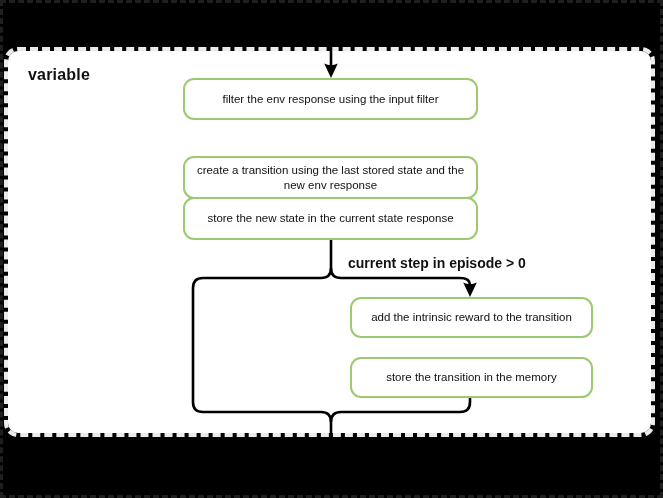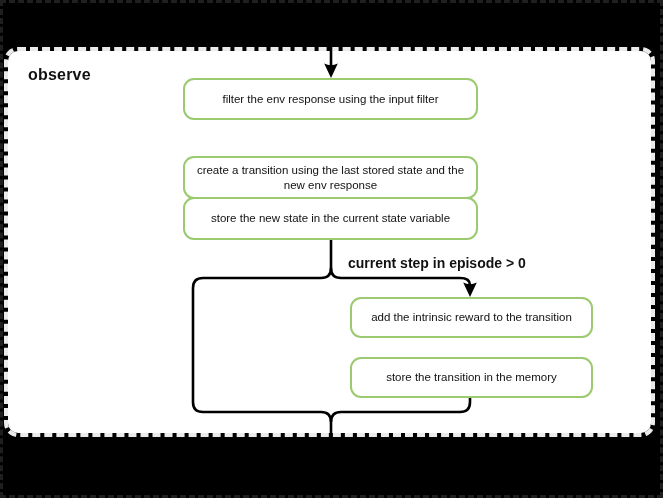--- a/index.html
+++ b/index.html
@@ -102,27 +102,27 @@
              Q193,412 203,412 L321,412 Q331,412 331,422 L331,460" stroke="#000" stroke-width="2.6" fill="none"></path>
 
     <g>
       <path d="M331,268 Q331,278 341,278 L460,278 Q470,278 470,285" stroke="#000" stroke-width="2.6" fill="none"></path>
       <path d="M470,297 L463.2,282.5 Q470,285.8 476.8,282.5 Z" fill="#000"></path>
     </g>
 
     <path d="M470,398 L470,402 Q470,412 460,412 L341,412 Q331,412 331,422" stroke="#000" stroke-width="2.6" fill="none"></path>
   </svg>
 
-  <div class="group-title">observe</div>
+  <div class="group-title">variable</div>
 
   <div class="node node-1">filter the env response using the input filter</div>
 
   <div class="node node-2">create a transition using the last stored state and the new env response</div>
 
-  <div class="node node-3">store the new state in the current state variable</div>
+  <div class="node node-3">store the new state in the current state response</div>
 
   <div class="condition-label">current step in episode &gt; 0</div>
 
   <div class="node node-4">add the intrinsic reward to the transition</div>
 
   <div class="node node-5">store the transition in the memory</div>
 
   <div class="edge-overlay"></div>
 </div>
 

